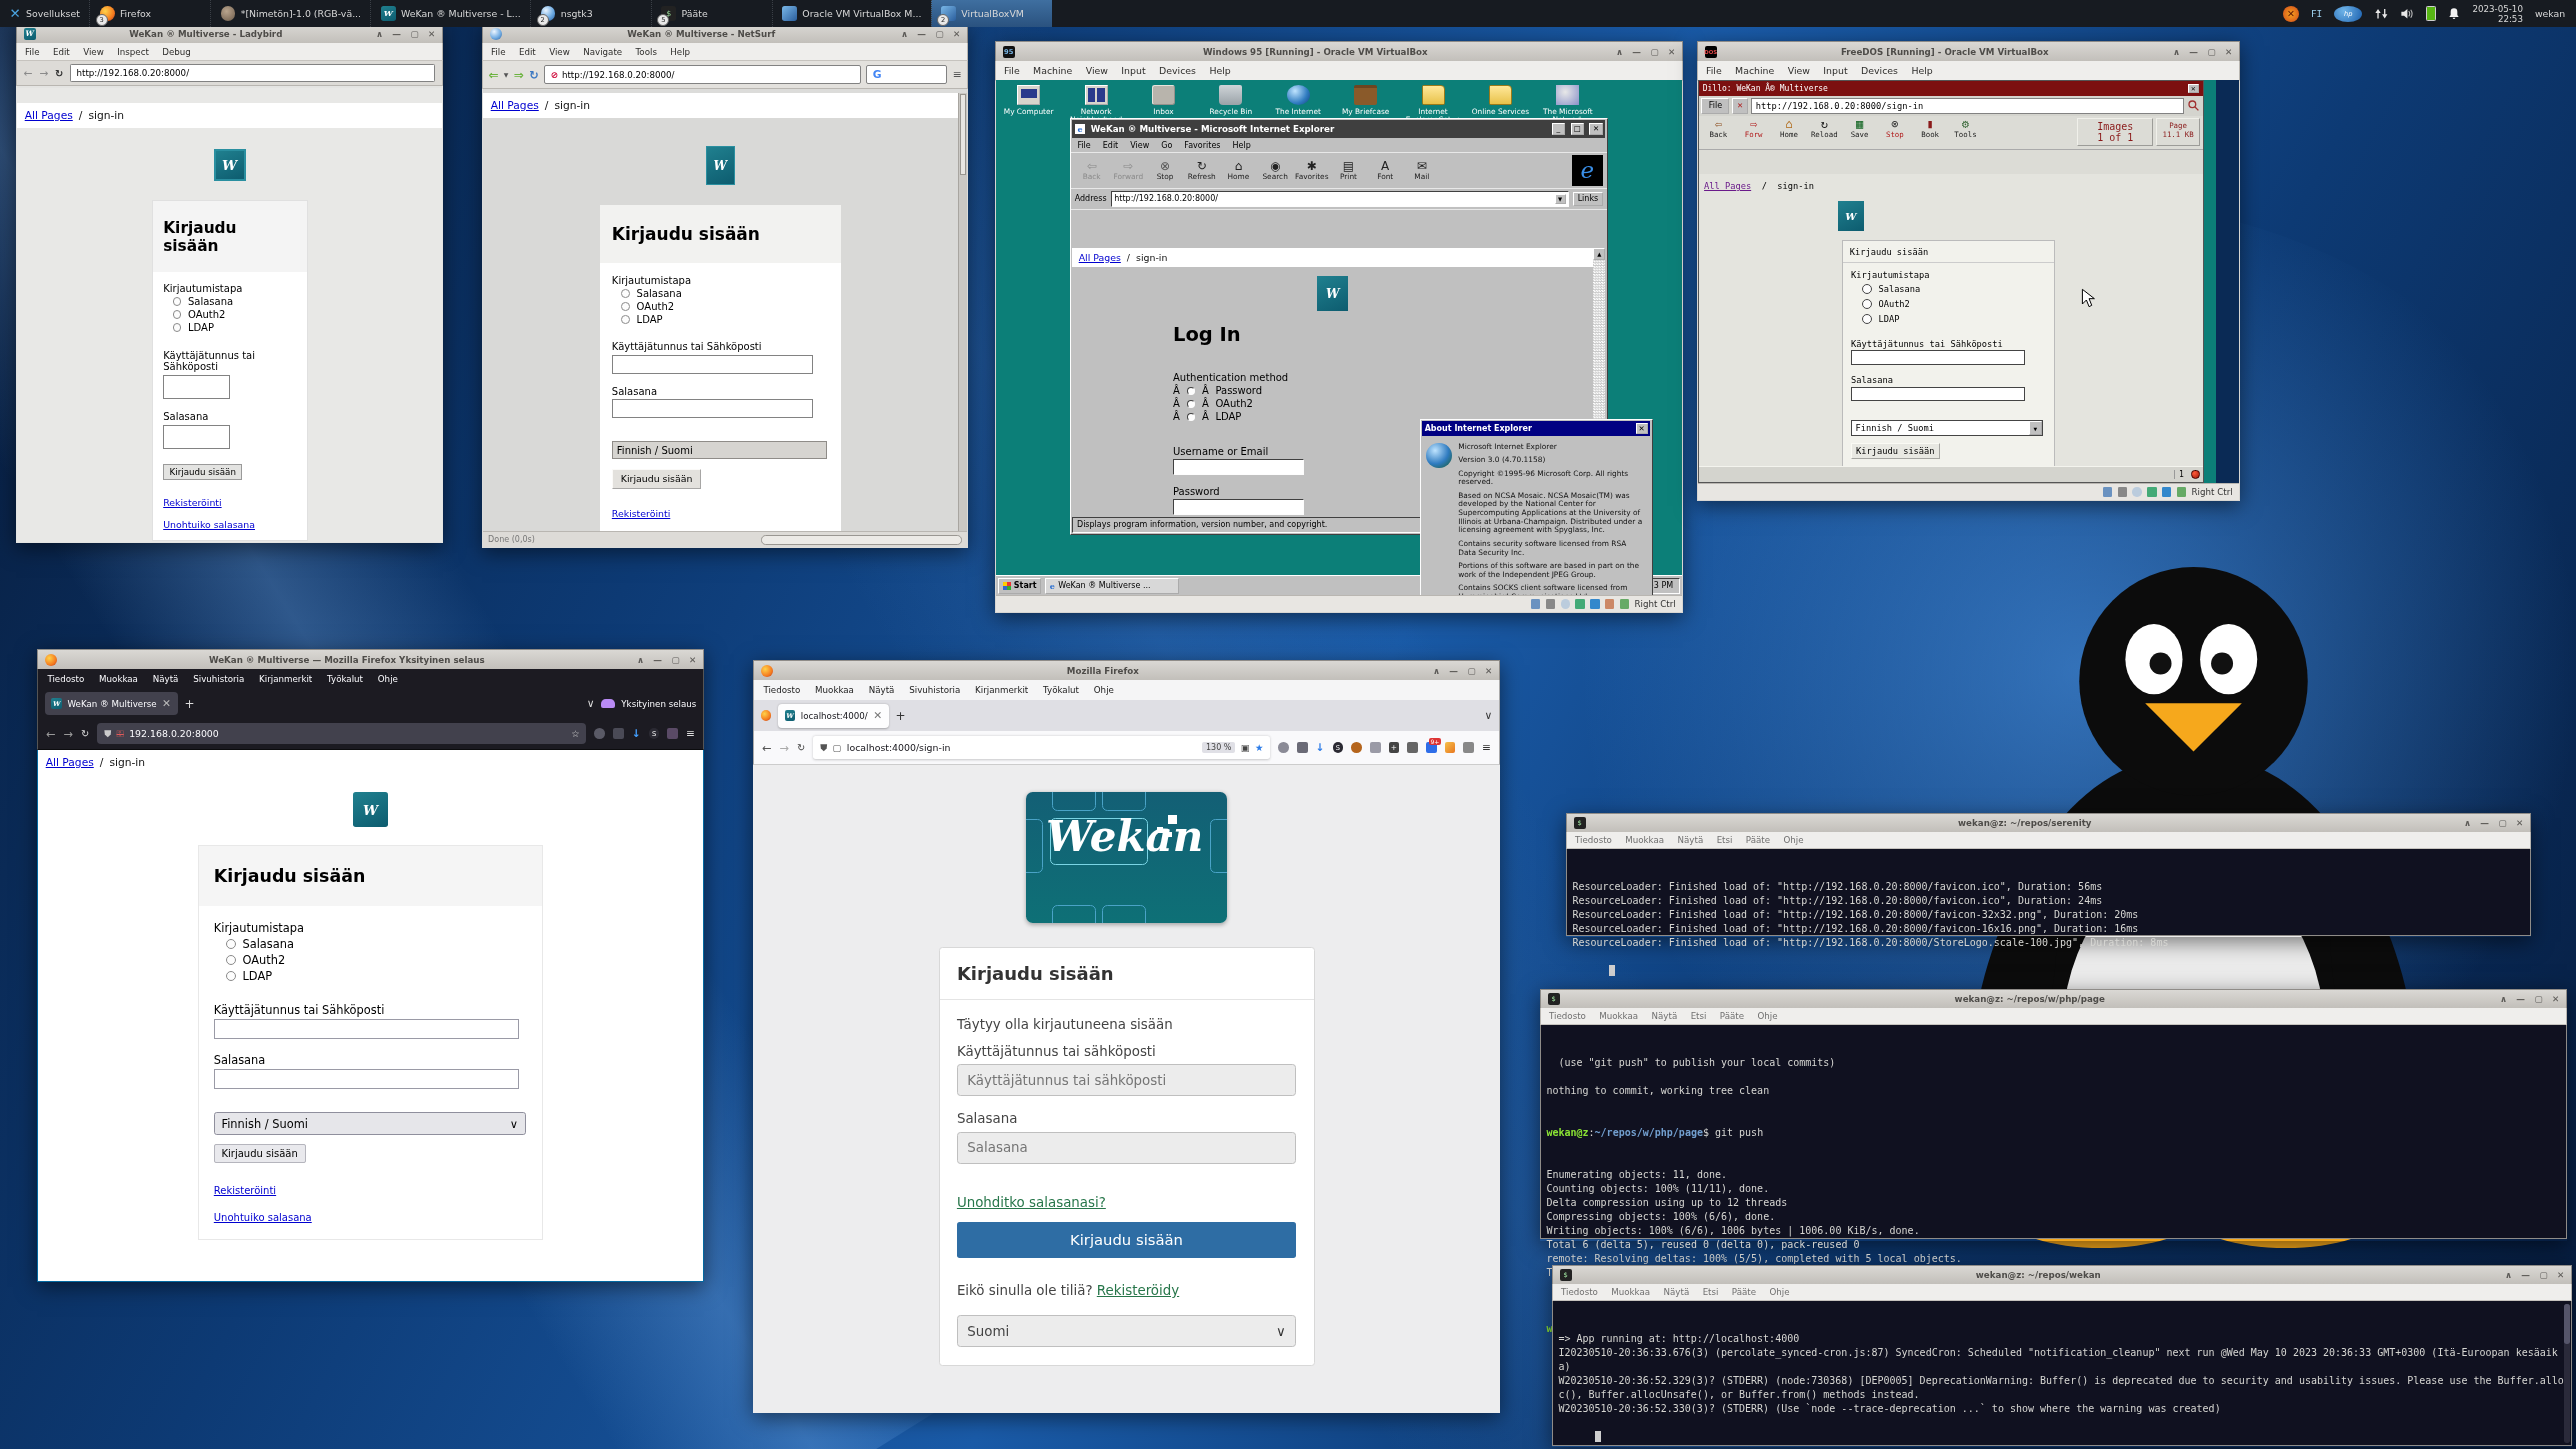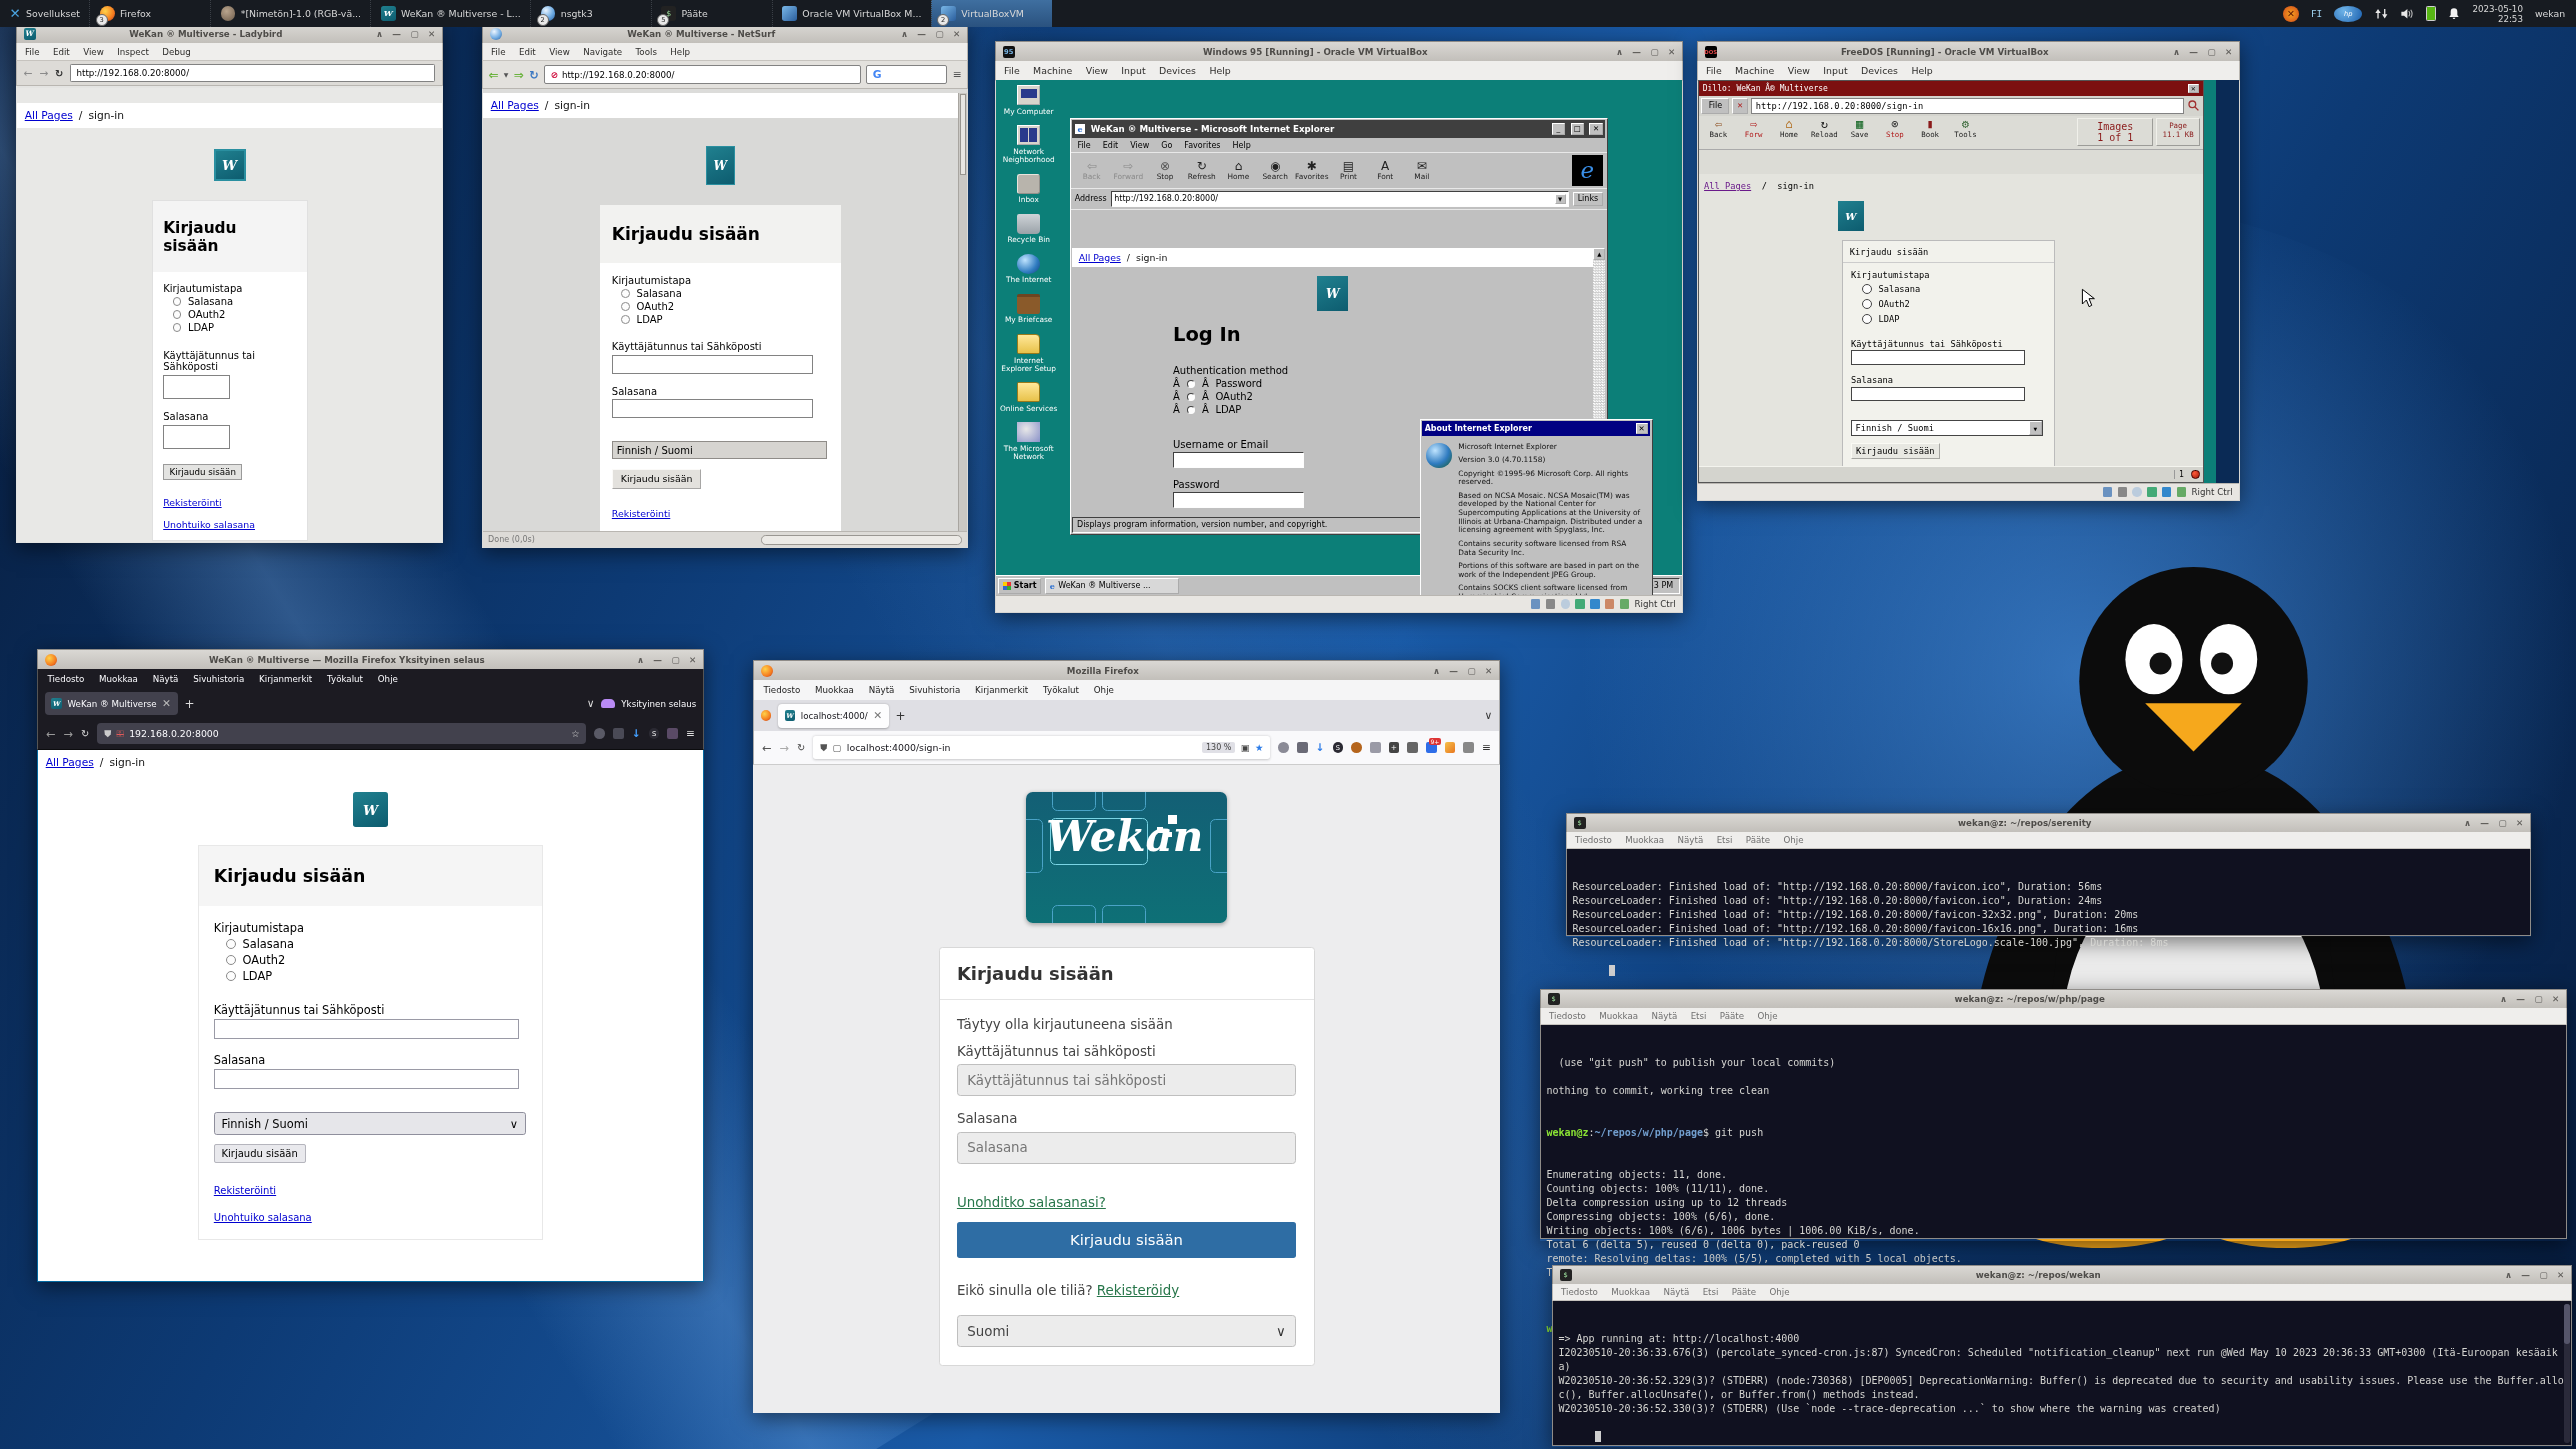--- a/index.html
+++ b/index.html
@@ -297,21 +297,21 @@
         <span>File</span>
         <span>Machine</span>
         <span>View</span>
         <span>Input</span>
         <span>Devices</span>
         <span>Help</span>
       </div>
 
     <div style="position:absolute;left:0.7px;top:39px;right:0.7px;bottom:18px;background:#0c7f78;overflow:hidden">
 
-      <div style="position:absolute;left:4px;top:5.4px;display:flex;flex-direction:column;gap:9.4px">
+      <div style="position:absolute;left:4px;top:5.4px;display:flex;flex-direction:row;gap:9.4px">
         <div class="icon95">
             <div class="glyph" style="background:#d8d4cc;border:1.3px outset #fff">
               <div style="margin:2.7px;height:9.4px;background:#2a3a8c"></div>
             </div>
             <span class="lbl">My Computer</span>
           </div>
         <div class="icon95">
             <div class="glyph" style="background:#d8d4cc;border:1.3px outset #fff;display:flex;gap:1.3px;padding:2px">
               <div style="flex:1;background:#2a3a8c"></div>
               <div style="flex:1;background:#2a3a8c"></div>
@@ -417,21 +417,21 @@
         </div>
         <div style="position:absolute;left:1.3px;right:13.4px;top:129px;bottom:19px;background:#c0c0c0;overflow:hidden">
           <div class="crumbs" style="font-size:9.4px;padding:4px 6.7px">
             <span class="link">All Pages</span>
             <span>/</span>
             <span>sign-in</span>
           </div>
           <div class="teal" style="width:31px;height:35px;margin:9.4px auto 0;font-size:12px">W</div>
           <div style="padding:12px 0 0 101px;font-size:10px">
             <div style="font-size:19.5px;font-weight:bold">Log In</div>
-            <div style="margin-top:19px">Authentication method</div>
+            <div style="margin-top:26px">Authentication method</div>
             <div class="frow">
                 <span>Â</span>
                 <span class="radio il" style="border-width:0.7px"></span>
                 <span>Â</span>
                 <span>Password</span>
               </div>
             <div class="frow">
                 <span>Â</span>
                 <span class="radio il" style="border-width:0.7px"></span>
                 <span>Â</span>

